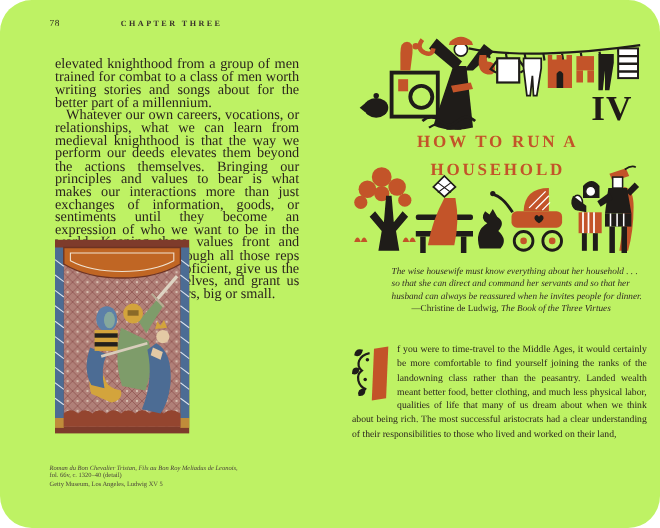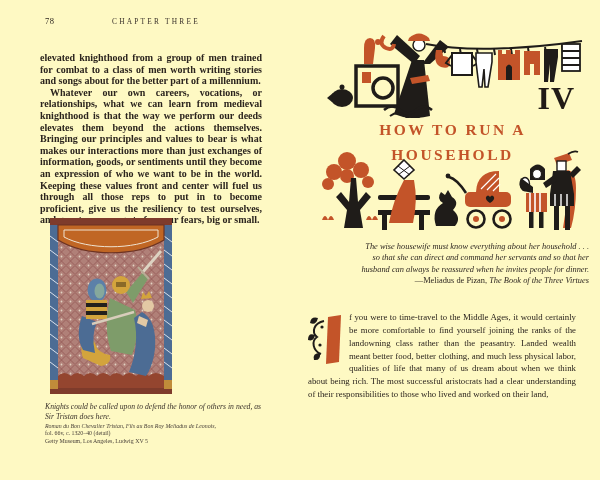--- a/index.html
+++ b/index.html
@@ -1,45 +1,45 @@
 <!DOCTYPE html>
 <html><head>
 <meta charset="utf-8">
 <style>
   html,body{margin:0;padding:0;background:#ffffff;}
-  .spread{position:relative;width:600px;height:480px;background:#fef9c3;overflow:hidden;
-          font-family:"Liberation Serif", serif;color:#2b241e;}
+  .spread{position:relative;width:600px;height:480px;background:#bef264;overflow:hidden;
+          font-family:"Liberation Serif", serif;color:#2b241e;border-radius:29px;}
   
   .folio{position:absolute;left:45px;top:16px;font-size:8.5px;letter-spacing:.5px;}
   .running-head{position:absolute;left:45px;top:17px;width:222px;text-align:center;
-                font-size:7.4px;letter-spacing:2.2px;font-weight:normal;color:#3a322b;}
-  .left-body{position:absolute;left:40px;top:52px;width:222px;font-size:10px;
-             line-height:11.6px;text-align:justify;font-weight:bold;}
+                font-size:7.4px;letter-spacing:2.2px;font-weight:bold;color:#3a322b;}
+  .left-body{position:absolute;left:50px;top:52px;width:222px;font-size:13px;
+             line-height:11.6px;text-align:justify;}
   .left-body p{margin:0;}
   .left-body p.indent{text-indent:10px;}
   .figure-illumination{position:absolute;left:48px;top:216px;width:126px;height:180px;}
   .caption{position:absolute;left:45px;top:402px;width:218px;font-style:italic;
            font-size:7.7px;line-height:9.8px;color:#3a322b;}
   .credit{position:absolute;left:45px;top:423px;width:222px;font-size:5.9px;
           line-height:7.3px;color:#4a423a;}
   .credit .it{font-style:italic;}
   
   .laundry-scene{position:absolute;left:326px;top:22px;width:258px;height:96px;}
   .chapter-number{position:absolute;left:330px;top:80px;width:245px;text-align:right;
                   font-size:32px;font-weight:bold;color:#211b16;letter-spacing:1px;}
   .chapter-title{position:absolute;left:330px;width:245px;text-align:center;
                  font-weight:bold;font-size:15.5px;letter-spacing:2.5px;color:#c35429;}
   .chapter-title.l1{top:121px;}
   .chapter-title.l2{top:146px;}
   .household-scene{position:absolute;left:316px;top:148px;width:270px;height:88px;}
   .epigraph{position:absolute;left:356px;top:241px;width:233px;font-style:italic;
-            font-size:8.4px;line-height:11.3px;color:#2f2822;text-align:right;}
+            font-size:8.4px;line-height:11.3px;color:#2f2822;}
   .epigraph .attribution{text-indent:18px;font-style:normal;margin-top:0;}
   .epigraph .attribution .src{font-style:italic;margin-top:30px;}
-  .chapter-body{position:absolute;left:308px;top:311px;width:268px;font-size:8.8px;
+  .chapter-body{position:absolute;left:320px;top:311px;width:268px;font-size:8.8px;
                 line-height:12.85px;text-align:justify;}
   .chapter-body p{margin:0;}
   .dropcap-block{float:left;width:36px;height:52px;margin:2px 5px 0 0;}
 </style>
 </head>
 <body>
 
 <div class="spread">
 
   <div class="folio">78</div>
@@ -82,21 +82,20 @@
     <rect x="68" y="66" width="10" height="5" fill="#8a6a28"></rect>
     <line x1="94" y1="57" x2="113" y2="35" stroke="#ddd3c2" stroke-width="3"></line>
     <line x1="90" y1="51" x2="101" y2="63" stroke="#b9ab95" stroke-width="2"></line>
     <line x1="44" y1="108" x2="86" y2="96" stroke="#d8cdbb" stroke-width="2.5"></line>
     <path d="M94,96 q15,8 13,37 q-2,17 -9,27 l-17,-4 q11,-27 5,-54 Z" fill="#4c6c94"></path>
     <circle cx="100" cy="90" r="6" fill="#e3c9a4"></circle>
     <path d="M93,83 l2,-7 3,4 3,-5 3,7 Z" fill="#d3a43c"></path>
     <path d="M91,100 l9,4 -2,7 -9,-4 Z" fill="#e3c9a4"></path>
   </svg>
 
-  <div class="caption">Knights could be called upon to defend the honor of others in need, as Sir Tristan does here.</div>
   <div class="credit">
     <div><span class="it">Roman du Bon Chevalier Tristan, Fils au Bon Roy Meliadus de Leonois,</span></div>
     <div>fol. 66v, c. 1320–40 (detail)</div>
     <div>Getty Museum, Los Angeles, Ludwig XV 5</div>
   </div>
 
   <svg class="laundry-scene" viewBox="0 0 258 96" xmlns="http://www.w3.org/2000/svg">
     <ellipse cx="16" cy="76" rx="11" ry="9" fill="#1f1c19"></ellipse>
     <path d="M7,71 l-6,5 5,4 Z" fill="#1f1c19"></path>
     <circle cx="16" cy="65" r="2.5" fill="#1f1c19"></circle>
@@ -179,21 +178,21 @@
     <path d="M253,26 l8,-8 4,4 -8,8 Z" fill="#1f1c19"></path>
     <rect x="234" y="46" width="24" height="12" fill="#1f1c19"></rect>
     <path d="M239,46 v12 M245,46 v12 M251,46 v12" stroke="#ffffff" stroke-width="1.4"></path>
     <rect x="238" y="58" width="5" height="24" fill="#1f1c19"></rect>
     <rect x="249" y="58" width="5" height="24" fill="#1f1c19"></rect>
   </svg>
 
   <div class="epigraph">
     <span>The wise housewife must know everything about her household . . . so that she can direct and command her servants and so that her husband can always be reassured when he invites people for dinner.</span>
     <div class="attribution">
-      <span>—Meliadus de Pizan, </span><span class="src">The Book of the Three Virtues</span>
+      <span>—Christine de Ludwig, </span><span class="src">The Book of the Three Virtues</span>
     </div>
   </div>
 
   <div class="chapter-body">
     <span class="dropcap-block">
       <svg viewBox="0 0 36 52" width="36" height="52" xmlns="http://www.w3.org/2000/svg">
         <path d="M16,8 C6,10 3,19 9,24 C3,28 5,38 13,41" fill="none" stroke="#1f1c19" stroke-width="2"></path>
         <path d="M10,5 q-7,-2 -8,5 q6,3 8,-5 Z" fill="#1f1c19"></path>
         <path d="M7,22 q-7,-3 -7,5 q6,2 7,-5 Z" fill="#1f1c19"></path>
         <path d="M12,40 q-8,0 -6,7 q7,1 6,-7 Z" fill="#1f1c19"></path>

